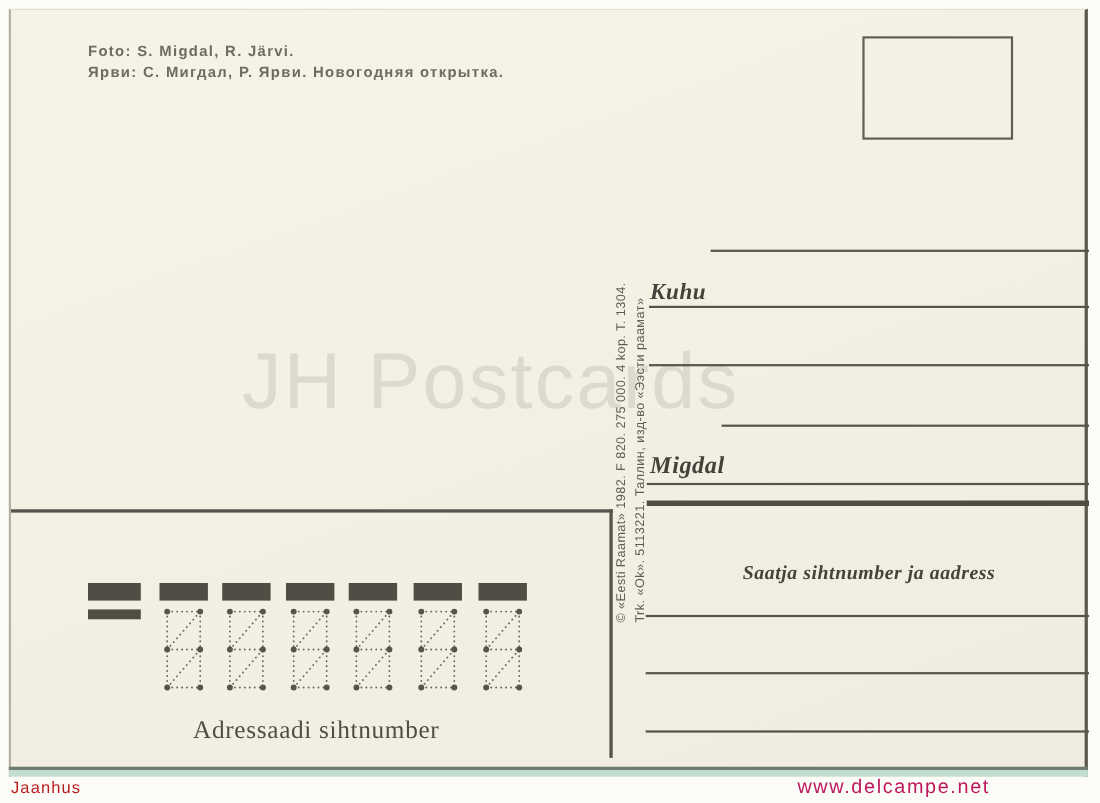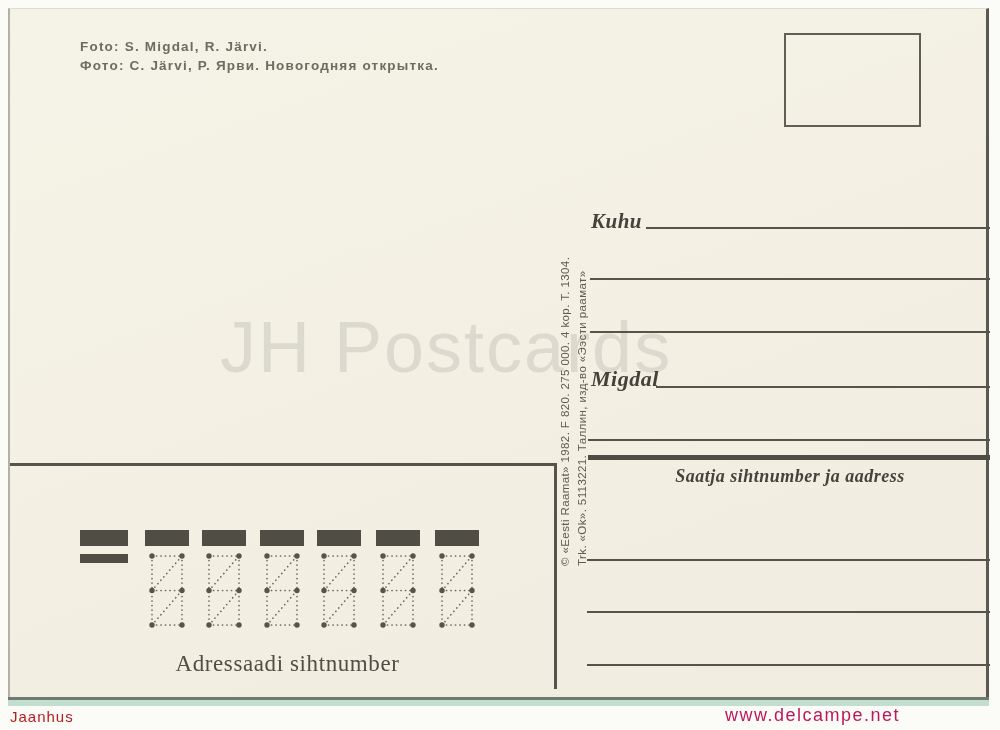--- a/index.html
+++ b/index.html
@@ -48,20 +48,21 @@
   }
 
   
   .rule { position:absolute; height:2px; background:#56544a; z-index:2; }
   .rule.thick { height:5px; background:#4f4d43; }
 
   .script-label {
     position:absolute; z-index:2; color:#44423a;
     font-family:"Liberation Serif", serif; font-style:italic; font-weight:bold;
     letter-spacing:0.5px;
+    margin-top:44px;
   }
   #kuhu    { left:581px; top:200px; font-size:21px; }
   #kellele { left:581px; top:357px; font-size:22px; }
   #saatja  { left:625px; top:457px; width:310px; text-align:center; font-size:18px; }
 
   
   .zone-top   { position:absolute; left:0;     top:454px; width:547px; height:3px; background:#55534b; z-index:2; }
   .zone-right { position:absolute; left:544px; top:454px; width:3px;  height:226px; background:#55534b; z-index:2; }
 
   .pc-bar  { position:absolute; width:44px; height:16px; background:#504e44; top:521px; z-index:2; }
@@ -81,21 +82,21 @@
 </style>
 </head>
 <body>
 
 <div class="stage">
 
   <div class="card">
 
     <div class="credits">
       <div>Foto: S. Migdal, R. Järvi.</div>
-      <div>Фото: С. Järvi, Р. Ярви. Новогодняя открытка.</div>
+      <div>Ярви: С. Мигдал, Р. Ярви. Новогодняя открытка.</div>
     </div>
 
     <div class="stamp-box"></div>
 
     <div class="watermark">JH Postcards</div>
 
     <div class="imprint">
       <div>© «Eesti Raamat» 1982. F 820. 275 000. 4 kop. T. 1304.</div>
       <div>Trk. «Ok». 5113221. Таллин, изд-во «Ээсти раамат»</div>
     </div>

